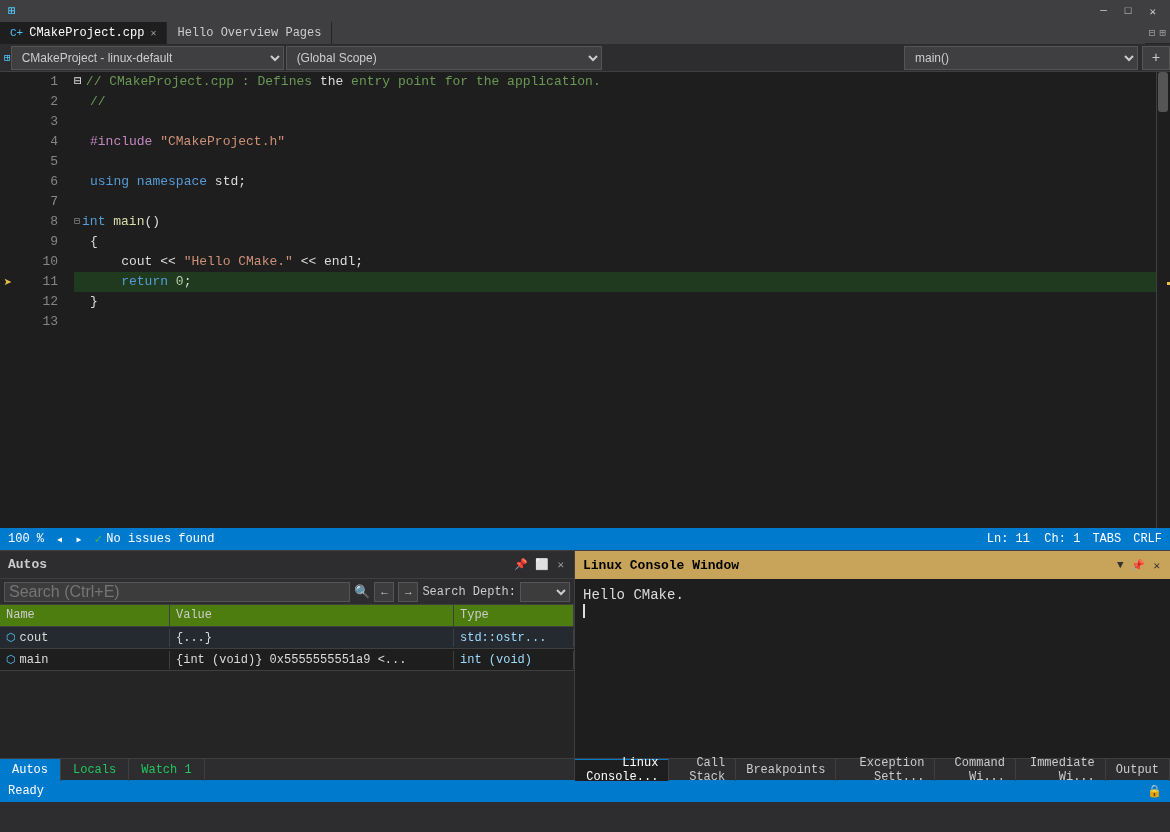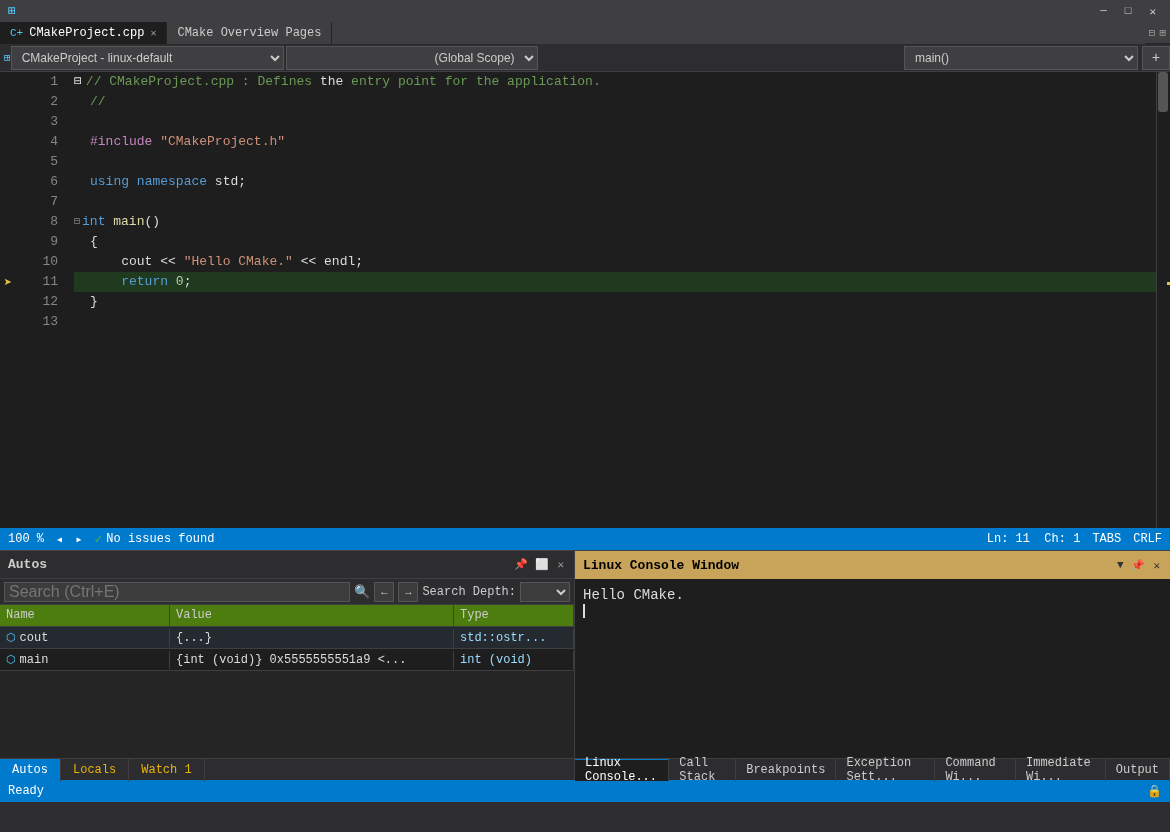--- a/index.html
+++ b/index.html
@@ -56,21 +56,21 @@
     .toolbar-select {
       height: 24px;
       background: #3f3f41;
       color: #ccc;
       border: 1px solid #555;
       font-size: 12px;
       padding: 0 6px;
       cursor: pointer;
     }
     .toolbar-select.project { width: 273px; }
-    .toolbar-select.scope { width: 252px; text-align: right; }
+    .toolbar-select.scope { width: 316px; }
     .toolbar-select.func { width: 234px; }
     .toolbar-plus {
       width: 28px;
       height: 24px;
       background: #3f3f41;
       border: 1px solid #555;
       color: #ccc;
       font-size: 14px;
       display: flex; align-items: center; justify-content: center;
       cursor: pointer;
@@ -258,21 +258,21 @@
       display: flex;
       align-items: center;
       border-top: 1px solid #3f3f41;
     }
     .bottom-tab {
       height: 22px;
       padding: 0 12px;
       display: flex;
       align-items: center;
       font-size: 12px;
-      color: #eab308;
+      color: #22c55e;
       cursor: pointer;
       border-right: 1px solid #3f3f41;
     }
     .bottom-tab.active {
       background: #007acc;
       color: #fff;
     }
 
     
     .console-panel {
@@ -319,20 +319,21 @@
     }
     .console-bottom-tab {
       height: 22px;
       padding: 0 10px;
       display: flex;
       align-items: center;
       font-size: 12px;
       color: #ccc;
       cursor: pointer;
       border-right: 1px solid #3f3f41;
+      text-align: right;
     }
     .console-bottom-tab.active {
       background: #1e1e1e;
       color: #fff;
       border-top: 1px solid #007acc;
     }
 
     
     .bottom-status {
       height: 22px;
@@ -367,21 +368,21 @@
   </div>
 </div>
 
 <div class="tab-bar">
   <div class="tab active">
     <span style="color:#4fc3f7;font-size:11px;">C+</span>
     <span>CMakeProject.cpp</span>
     <span class="tab-close">✕</span>
   </div>
   <div class="tab">
-    <span>CMake Overview Pages</span>
+    <span>Hello Overview Pages</span>
   </div>
   <div style="flex:1;background:#3f3f41;height:22px;"></div>
   <div style="display:flex;align-items:center;padding:0 4px;background:#3f3f41;">
     <span style="color:#999;font-size:11px;cursor:pointer;">⊟</span>
     <span style="color:#999;font-size:11px;cursor:pointer;margin-left:4px;">⊞</span>
   </div>
 </div>
 
 <div class="toolbar">
   <span style="margin-left:4px;color:#4fc3f7;font-size:11px;">⊞</span>

